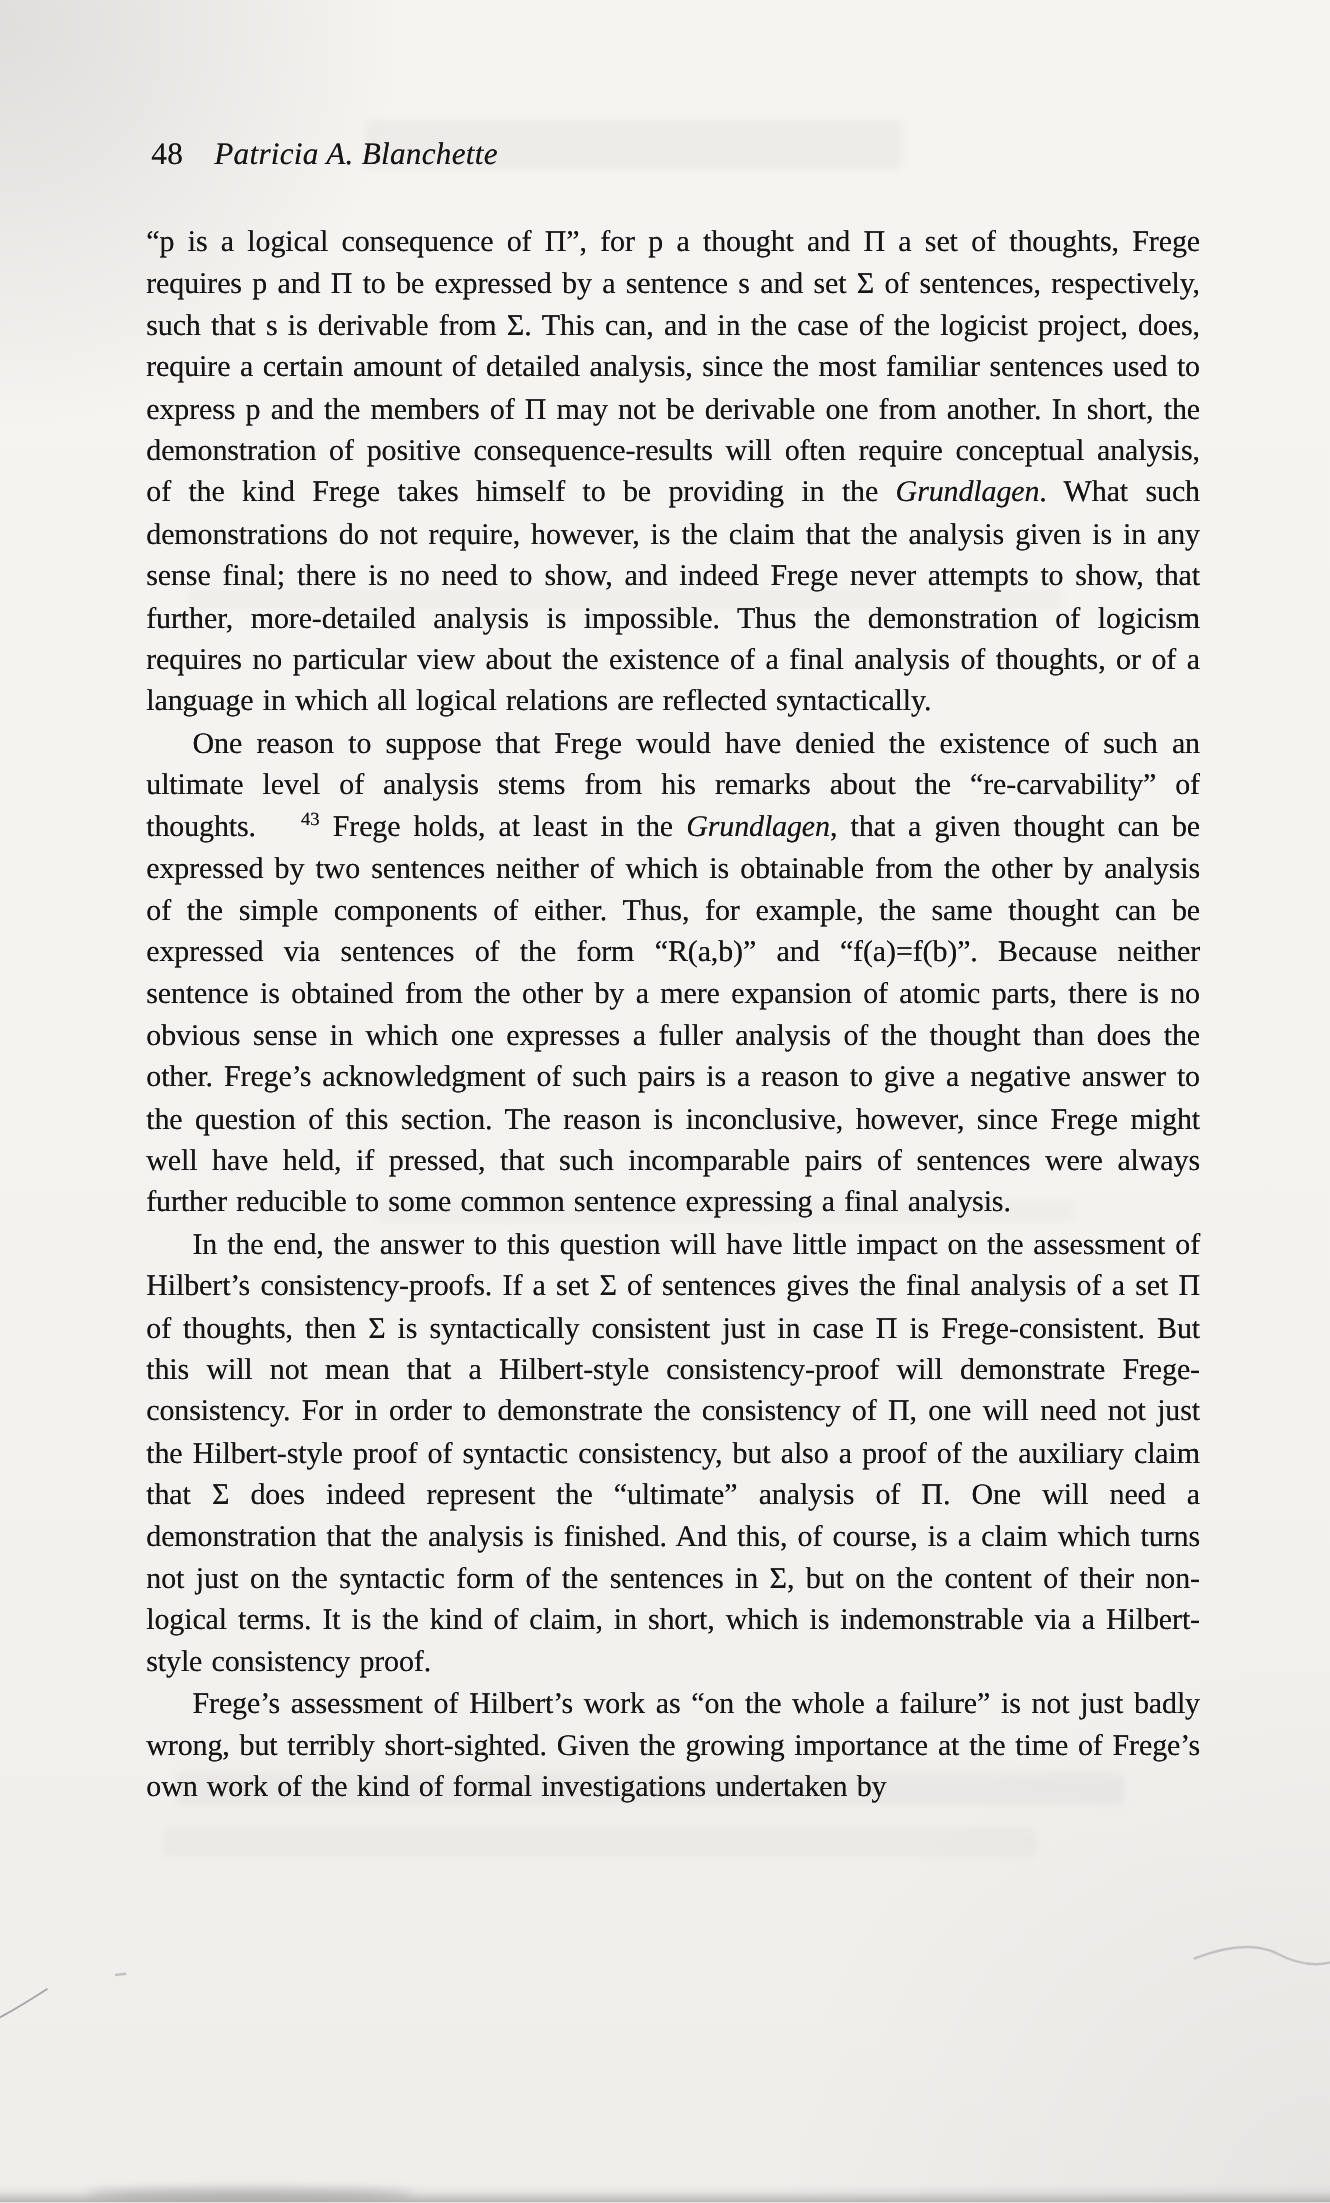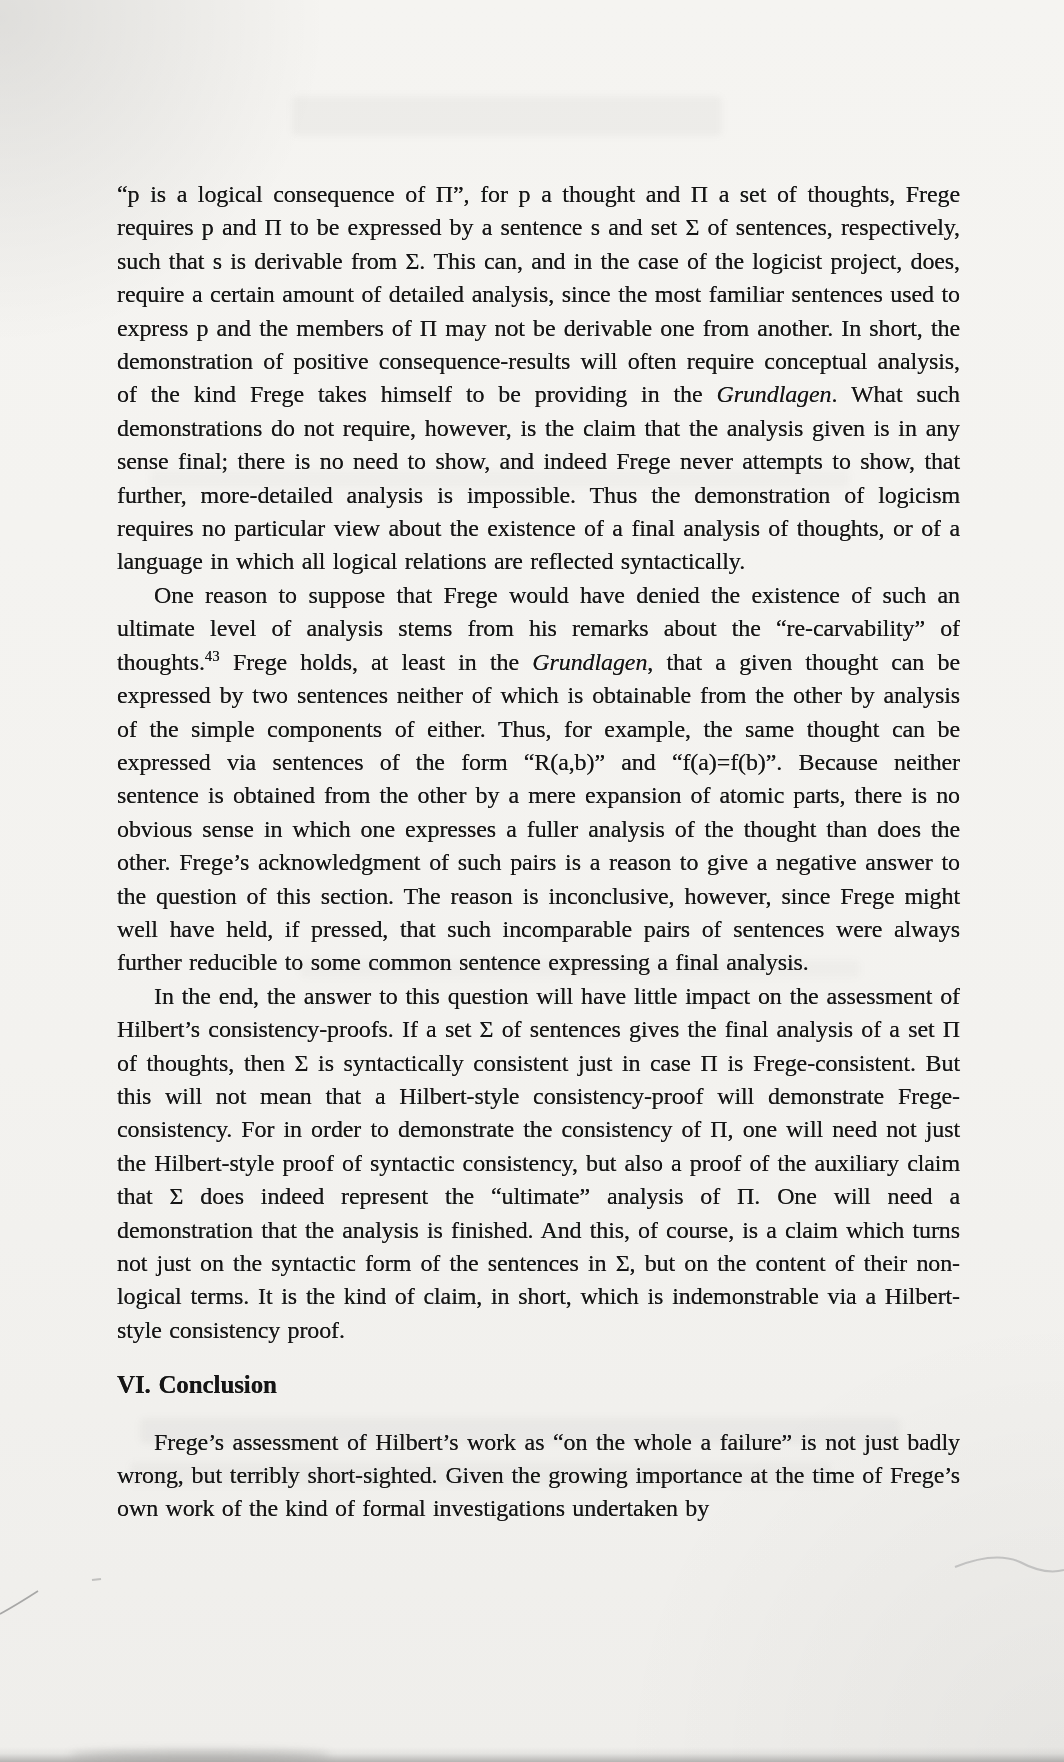--- a/index.html
+++ b/index.html
@@ -50,20 +50,21 @@
   }
   .text-block p.indent {
     text-indent: 37px;
   }
   .seg-italic { font-style: italic; font-family: Liberation Serif, serif; }
   .seg-sup {
     font-size: 0.62em;
     vertical-align: super;
     line-height: 0;
     letter-spacing: 0;
+    margin-left: 36px;
   }
   .section-heading {
     font-size: 25px;
     font-weight: bold;
     margin: 21px 0 24px 0;
     text-align: left;
     text-shadow: 0 0 0.5px rgba(0,0,0,0.75);
   }
   
   .bottom-shadow {
@@ -108,28 +109,30 @@
 <body>
 
 <div class="page">
 
   <div class="ghost g1"></div>
   <div class="ghost g2"></div>
   <div class="ghost g5"></div>
   <div class="ghost g3"></div>
   <div class="ghost g4"></div>
 
+  <div class="running-head">
+    <span>48</span><span class="author">Patricia A. Blanchette</span>
+  </div>
 
   <div class="text-block">
     <div id="paras-before">
         <p><span>“p is a logical consequence of Π”, for p a thought and Π a set of thoughts, Frege requires p and Π to be expressed by a sentence s and set Σ of sentences, respectively, such that s is derivable from Σ. This can, and in the case of the logicist project, does, require a certain amount of detailed analysis, since the most familiar sentences used to express p and the members of Π may not be derivable one from another. In short, the demonstration of positive consequence-results will often require conceptual analysis, of the kind Frege takes himself to be providing in the </span><span class="seg-italic">Grundlagen</span><span>. What such demonstrations do not require, however, is the claim that the analysis given is in any sense final; there is no need to show, and indeed Frege never attempts to show, that further, more-detailed analysis is impossible. Thus the demonstration of logicism requires no particular view about the existence of a final analysis of thoughts, or of a language in which all logical relations are reflected syntactically.</span></p>
         <p class="indent"><span>One reason to suppose that Frege would have denied the existence of such an ultimate level of analysis stems from his remarks about the “re-carvability” of thoughts.</span><span class="seg-sup">43</span><span> Frege holds, at least in the </span><span class="seg-italic">Grundlagen</span><span>, that a given thought can be expressed by two sentences neither of which is obtainable from the other by analysis of the simple components of either. Thus, for example, the same thought can be expressed via sentences of the form “R(a,b)” and “f(a)=f(b)”. Because neither sentence is obtained from the other by a mere expansion of atomic parts, there is no obvious sense in which one expresses a fuller analysis of the thought than does the other. Frege’s acknowledgment of such pairs is a reason to give a negative answer to the question of this section. The reason is inconclusive, however, since Frege might well have held, if pressed, that such incomparable pairs of sentences were always further reducible to some common sentence expressing a final analysis.</span></p>
         <p class="indent"><span>In the end, the answer to this question will have little impact on the assessment of Hilbert’s consistency-proofs. If a set Σ of sentences gives the final analysis of a set Π of thoughts, then Σ is syntactically consistent just in case Π is Frege-consistent. But this will not mean that a Hilbert-style consistency-proof will demonstrate Frege-consistency. For in order to demonstrate the consistency of Π, one will need not just the Hilbert-style proof of syntactic consistency, but also a proof of the auxiliary claim that Σ does indeed represent the “ultimate” analysis of Π. One will need a demonstration that the analysis is finished. And this, of course, is a claim which turns not just on the syntactic form of the sentences in Σ, but on the content of their non-logical terms. It is the kind of claim, in short, which is indemonstrable via a Hilbert-style consistency proof.</span></p>
       </div>
-    <h2 class="section-heading">VI. Conclusion</h2>
     <div id="paras-after">
         <p class="indent"><span>Frege’s assessment of Hilbert’s work as “on the whole a failure” is not just badly wrong, but terribly short-sighted. Given the growing importance at the time of Frege’s own work of the kind of formal investigations undertaken by</span></p>
       </div>
   </div>
 
   <svg class="marks-overlay" viewBox="0 0 1064 1762" xmlns="http://www.w3.org/2000/svg">
     <path d="M 0 1614 Q 18 1604 38 1591" stroke="#8f8f8f" stroke-width="1.6" fill="none" opacity="0.75"></path>
     <path d="M 92 1580 L 101 1579" stroke="#9a9a9a" stroke-width="2" fill="none" opacity="0.55"></path>
     <path d="M 955 1567 Q 995 1551 1020 1562 Q 1044 1575 1064 1570" stroke="#b8b8b8" stroke-width="2" fill="none" opacity="0.8"></path>
   </svg>

